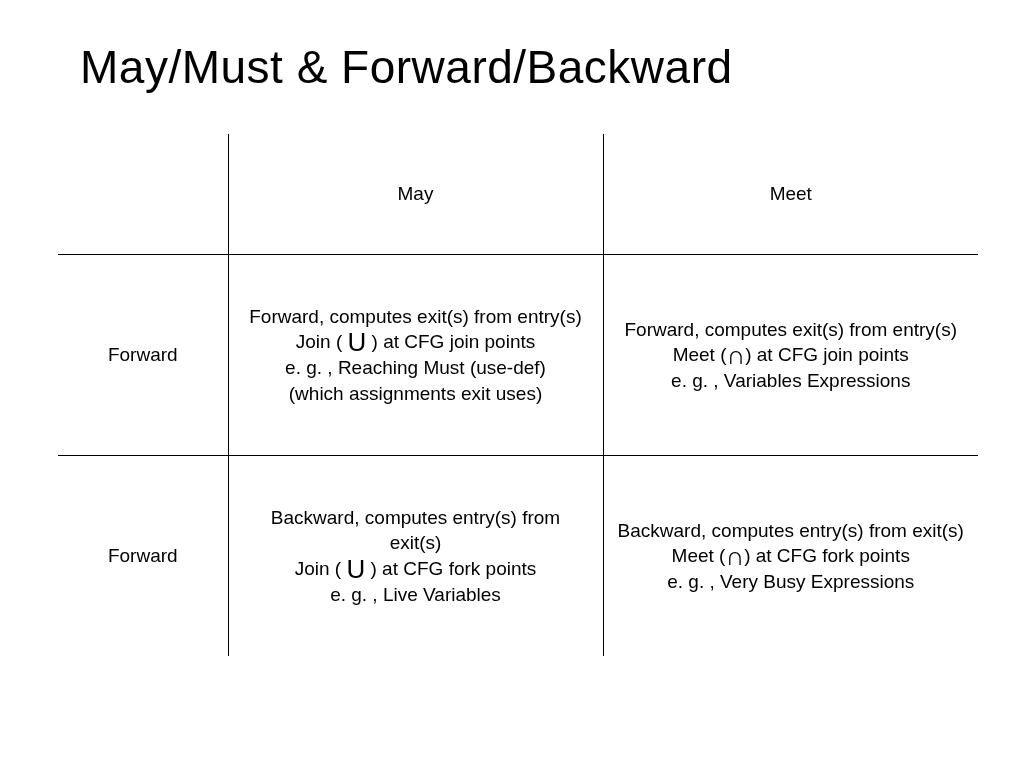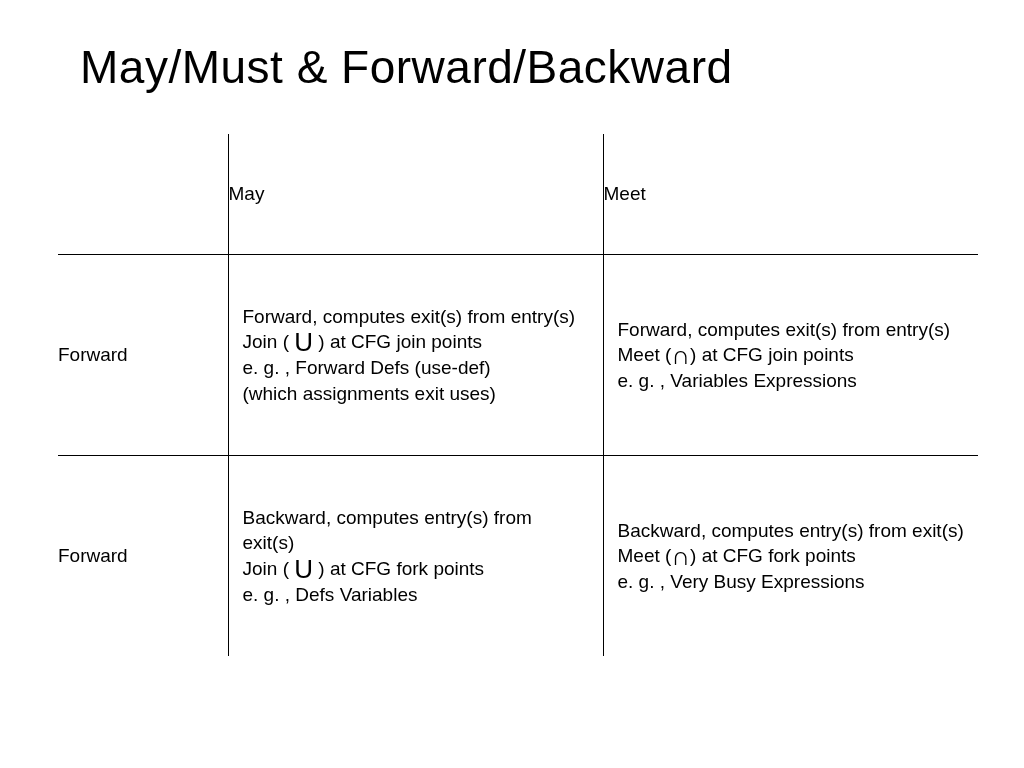--- a/index.html
+++ b/index.html
@@ -28,20 +28,21 @@
     border-collapse: collapse;
     width: 920px;
     margin: 0 auto;
     table-layout: fixed;
   }
   table.grid col.side { width: 170px; }
   table.grid col.cell { width: 375px; }
   table.grid td {
     padding: 0;
     vertical-align: middle;
+    text-align: center;
     font-size: 19px;
     line-height: 1.35;
   }
   
   .b-right { border-right: 1px solid #000; }
   .b-bottom { border-bottom: 1px solid #000; }
   .row-head td { height: 120px; }
   .row-body td { height: 200px; }
   .side-label { font-size: 19px; }
   .cell-inner { padding: 10px 14px; }
@@ -79,21 +80,21 @@
     <tr class="row-body">
       <td class="b-right b-bottom side-label">
         <span>Forward</span>
       </td>
       <td class="b-right b-bottom">
         <div class="cell-inner">
           <div>Forward, computes exit(s) from entry(s)</div>
           <div>
             <span>Join ( </span><span class="op">U</span><span> ) at CFG join points</span>
           </div>
-          <div>e. g. , Forward Defs (use-def)</div>
+          <div>e. g. , Reaching Must (use-def)</div>
           <div>(which assignments exit uses)</div>
         </div>
       </td>
       <td class="b-bottom">
         <div class="cell-inner">
           <div>Forward, computes exit(s) from entry(s)</div>
           <div>
             <span>Meet (</span><span class="op">∩</span><span>) at CFG join points</span>
           </div>
           <div>e. g. , Variables Expressions</div>
@@ -104,21 +105,21 @@
     <tr class="row-body">
       <td class="b-right side-label">
         <span>Forward</span>
       </td>
       <td class="b-right">
         <div class="cell-inner">
           <div>Backward, computes entry(s) from exit(s)</div>
           <div>
             <span>Join ( </span><span class="op">U</span><span> ) at CFG fork points</span>
           </div>
-          <div>e. g. , Defs Variables</div>
+          <div>e. g. , Live Variables</div>
         </div>
       </td>
       <td>
         <div class="cell-inner">
           <div>Backward, computes entry(s) from exit(s)</div>
           <div>
             <span>Meet (</span><span class="op">∩</span><span>) at CFG fork points</span>
           </div>
           <div>e. g. , Very Busy Expressions</div>
         </div>

